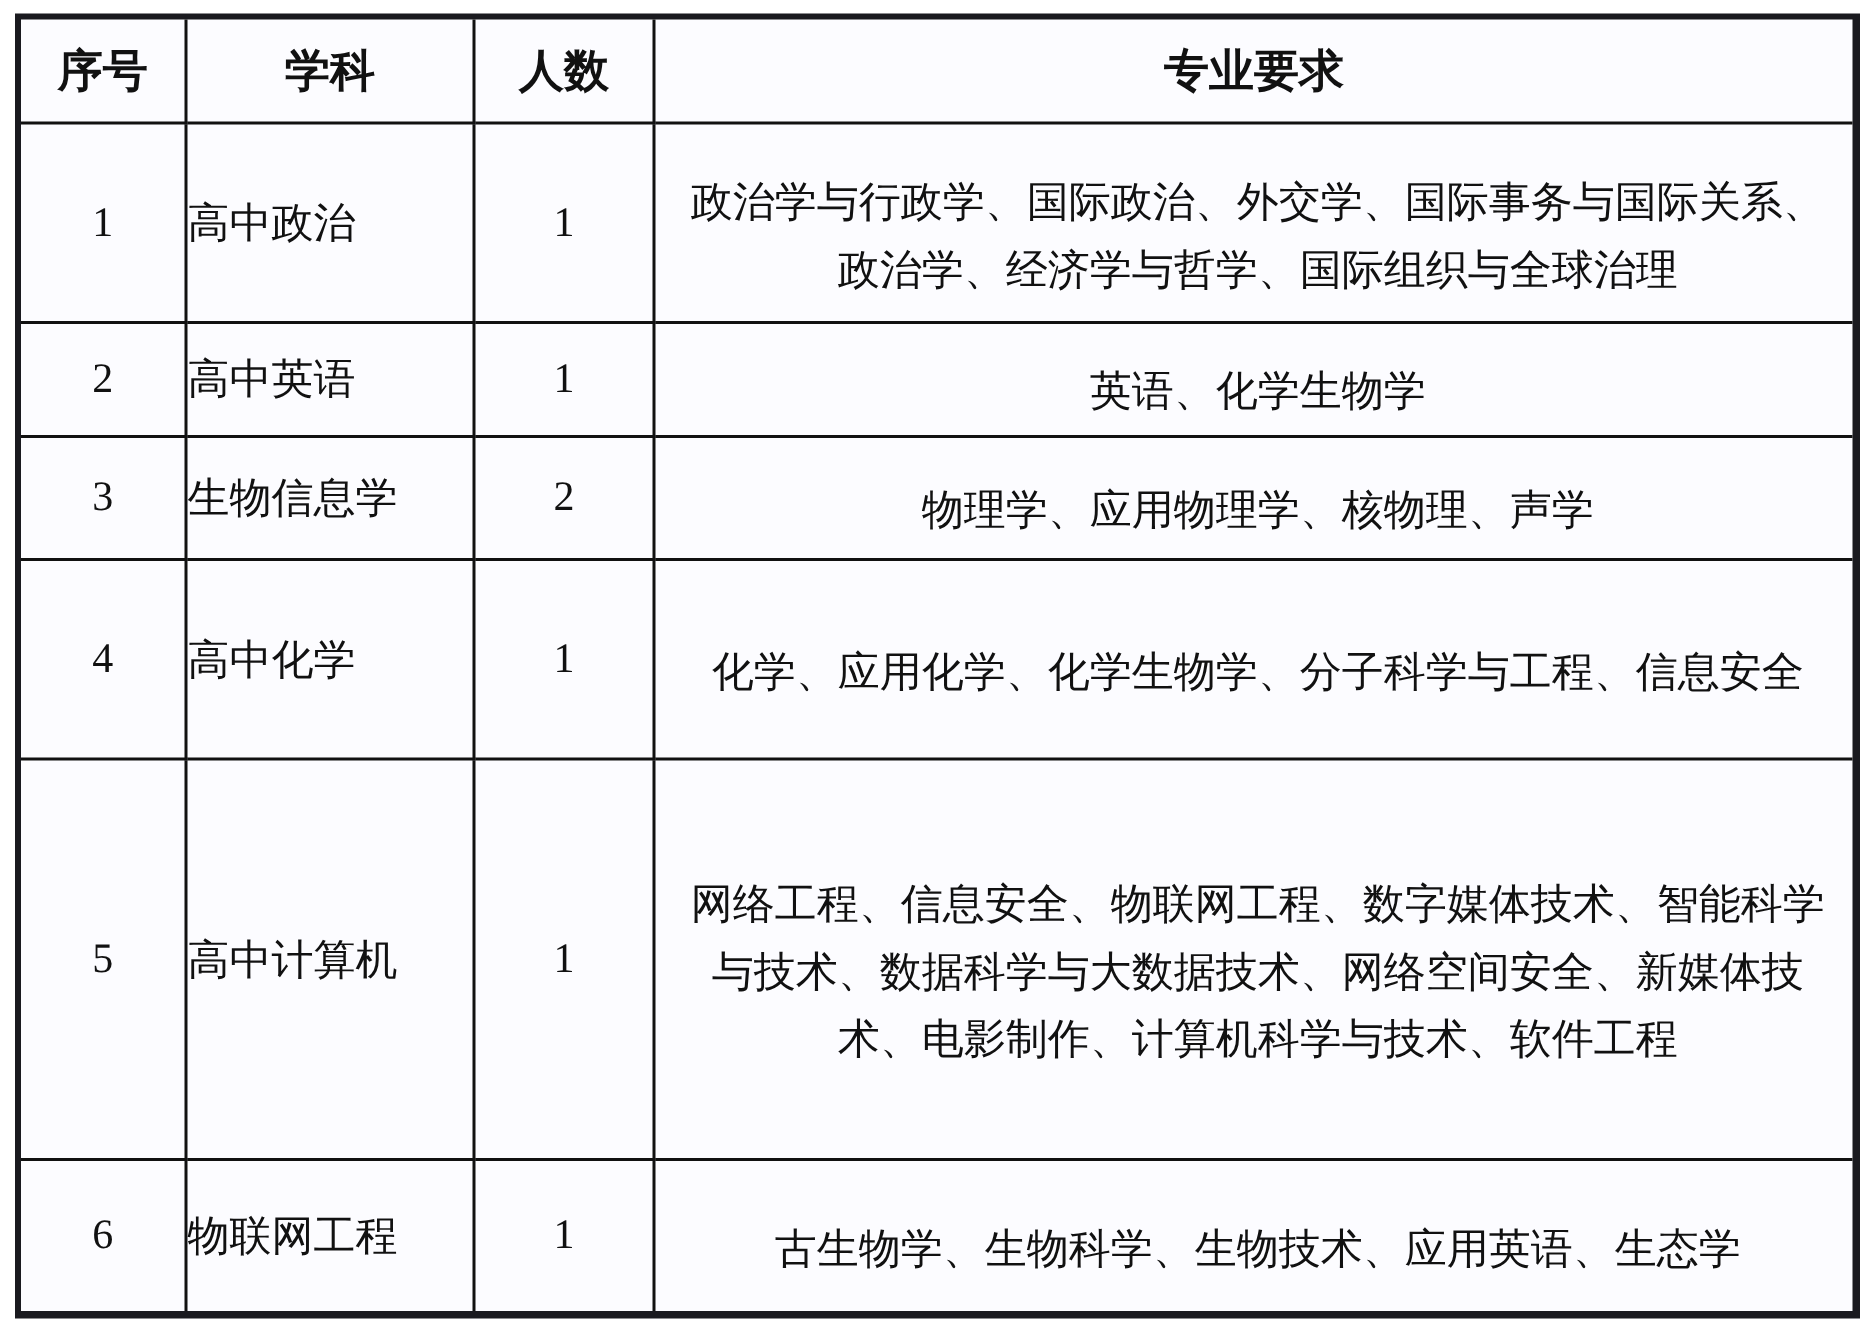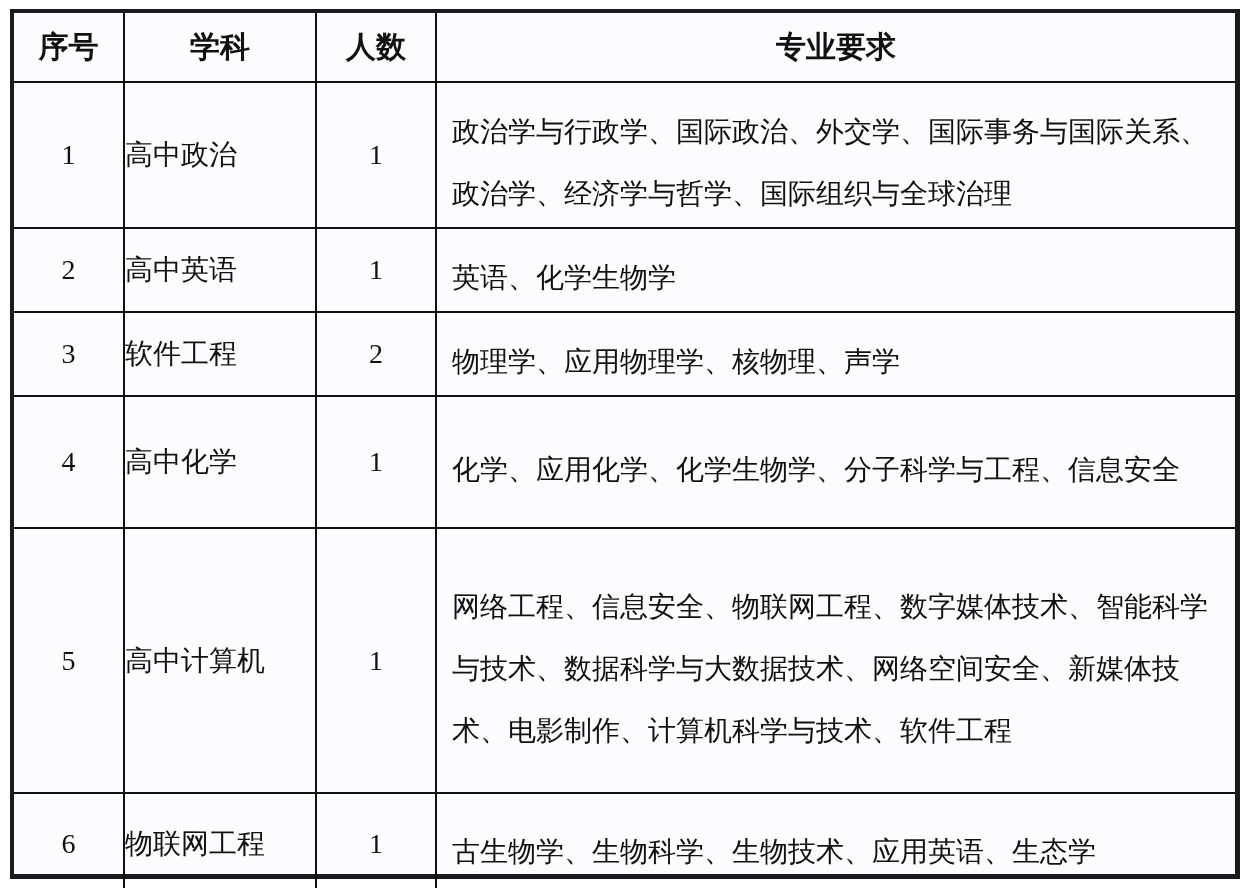--- a/index.html
+++ b/index.html
@@ -40,23 +40,23 @@
       text-align: center;
     }
     .subj {
       font-family: "DejaVu Sans", sans-serif;
       font-size: 28px;
       text-align: left;
     }
     .req {
       font-family: "DejaVu Sans", sans-serif;
       font-size: 28px;
-      line-height: 62px;
+      line-height: 45px;
       padding: 18px 10px 2px 15px;
-      text-align: left;
+      text-align: center;
       word-break: break-all;
     }
     .r1 { height: 132px; }
     .r2 { height: 75px; }
     .r3 { height: 82px; }
     .r4 { height: 132px; }
     .r5 { height: 265px; }
     .r6 { height: 100px; }
   </style>
 </head>
@@ -86,21 +86,21 @@
         <td class="req">政治学与行政学、国际政治、外交学、国际事务与国际关系、政治学、经济学与哲学、国际组织与全球治理</td>
       </tr>
       <tr class="r2">
         <td class="num">2</td>
         <td class="subj">高中英语</td>
         <td class="num">1</td>
         <td class="req">英语、化学生物学</td>
       </tr>
       <tr class="r3">
         <td class="num">3</td>
-        <td class="subj">软件工程</td>
+        <td class="subj">生物信息学</td>
         <td class="num">2</td>
         <td class="req">物理学、应用物理学、核物理、声学</td>
       </tr>
       <tr class="r4">
         <td class="num">4</td>
         <td class="subj">高中化学</td>
         <td class="num">1</td>
         <td class="req">化学、应用化学、化学生物学、分子科学与工程、信息安全</td>
       </tr>
       <tr class="r5">

